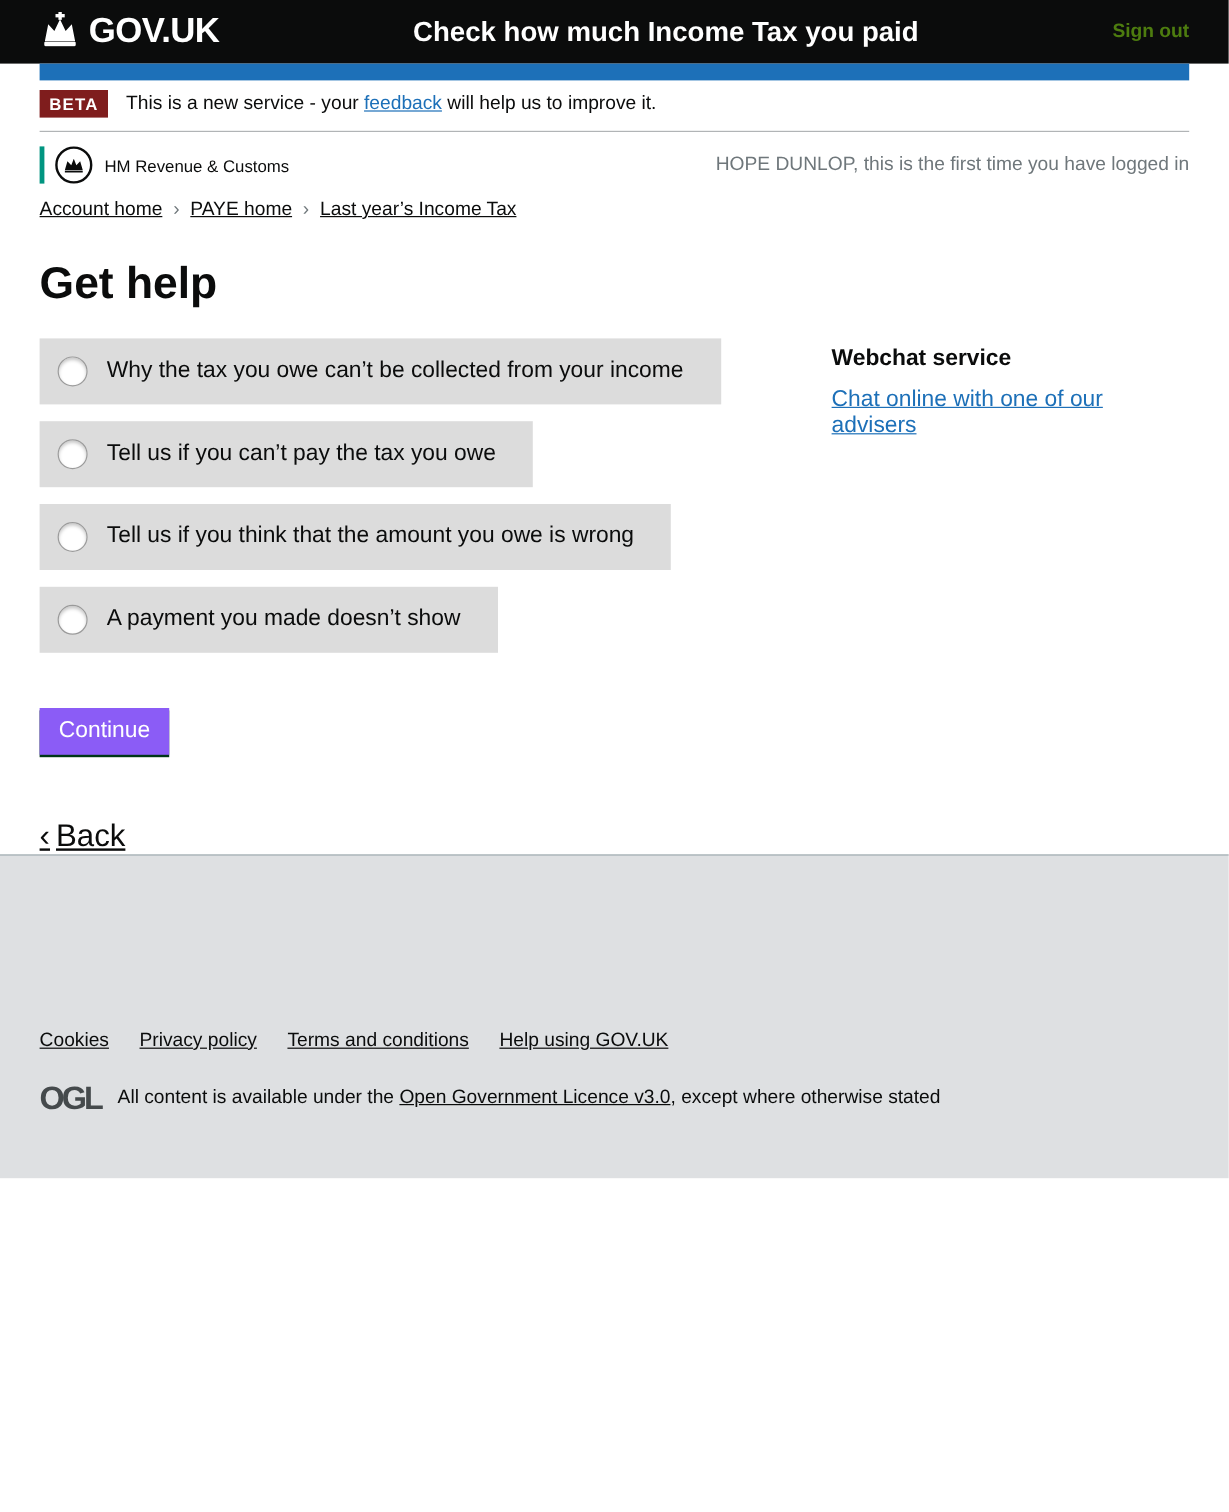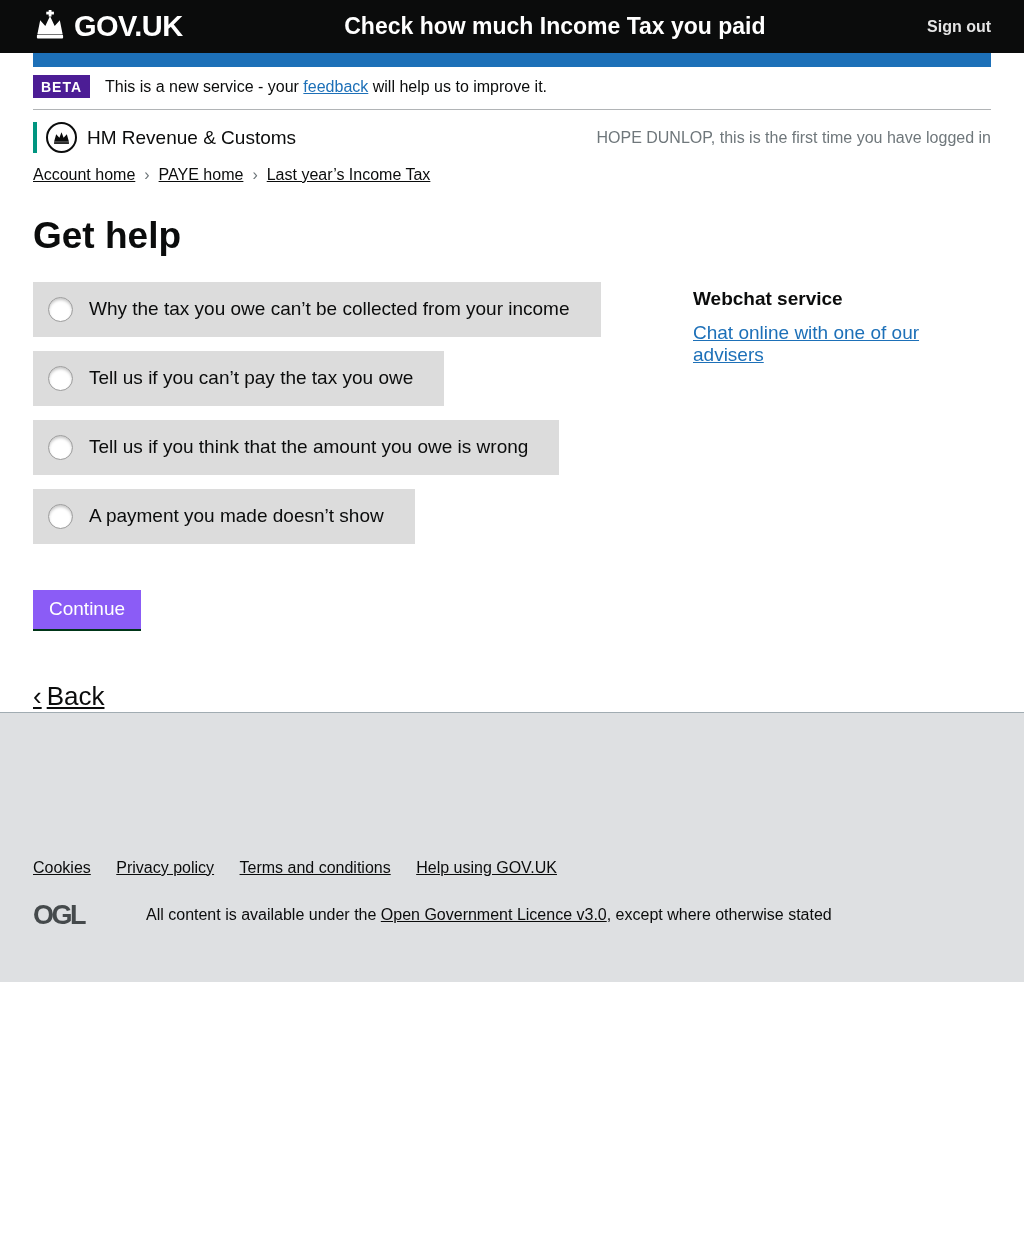--- a/index.html
+++ b/index.html
@@ -11,35 +11,35 @@
     background: #ffffff;
   }
   .container { width: 958px; margin: 0 auto; }
 
   
   .gov-header { background: #0b0c0c; height: 53px; }
   .gov-header .container { display: flex; align-items: center; height: 100%; }
   .logo { display: flex; align-items: center; gap: 7px; color: #fff; }
   .logo-text { font-size: 29px; font-weight: bold; letter-spacing: -0.5px; }
   .header-service-title { flex: 1; text-align: center; color: #fff; font-size: 23px; font-weight: bold; }
-  .signout { color: #e5e5e5; font-size: 16px; font-weight: bold; text-decoration: none; cursor: pointer; }
+  .signout { color: #4d7c0f; font-size: 16px; font-weight: bold; text-decoration: none; cursor: pointer; }
   .blue-bar { height: 14px; background: #1d70b8; }
 
   
   .phase-banner { display: flex; align-items: center; gap: 15px; padding: 8px 0 11px; border-bottom: 1px solid #b1b4b6; }
-  .beta-tag { background: #4c1d95; color: #fff; font-weight: bold; font-size: 14px; letter-spacing: 1px; padding: 4px 8px 3px; }
+  .beta-tag { background: #7f1d1d; color: #fff; font-weight: bold; font-size: 14px; letter-spacing: 1px; padding: 4px 8px 3px; }
   .phase-text { font-size: 16px; }
   .phase-text a { color: #1d70b8; cursor: pointer; }
 
   
   .org-bar { display: flex; justify-content: space-between; align-items: center; padding: 12px 0 13px; }
   .org-left { display: flex; align-items: center; border-left: 4px solid #009580; padding-left: 9px; }
   .org-logo-circle { width: 31px; height: 31px; border: 2px solid #0b0c0c; border-radius: 50%;
                      display: flex; align-items: center; justify-content: center; flex: none; }
-  .org-name { font-size: 19px; margin-left: 10px; }
+  .org-name { font-size: 14px; margin-left: 10px; }
   .org-status { font-size: 16px; color: #6f777b; }
 
   
   .breadcrumb { font-size: 16px; }
   .breadcrumb a { color: #0b0c0c; text-decoration: underline; cursor: pointer; }
   .crumb-sep { color: #6f777b; margin: 0 9px; font-size: 16px; }
 
   
   h1.page-title { font-size: 37px; font-weight: bold; margin: 33px 0 26px; line-height: 1.05; }
   .content-grid { display: flex; }
@@ -65,21 +65,21 @@
   .webchat-link { font-size: 19px; color: #1d70b8; text-decoration: underline; cursor: pointer; }
 
   .page-feedback { margin-top: 133px; padding-bottom: 150px; }
   .page-feedback a { font-size: 16px; color: #0b0c0c; text-decoration: underline; cursor: pointer; }
 
   
   .gov-footer { background: #dee0e2; border-top: 1px solid #a1acb2; height: 270px; }
   .footer-inner { display: flex; justify-content: space-between; flex-direction: column; }
   .footer-left { padding-top: 146px; }
   .footer-links a { font-size: 16px; color: #0b0c0c; text-decoration: underline; margin-right: 21px; cursor: pointer; }
-  .footer-ogl { display: flex; align-items: center; margin-top: 23px; font-size: 16px; color: #0b0c0c; gap: 48px; }
+  .footer-ogl { display: flex; align-items: center; margin-top: 23px; font-size: 16px; color: #0b0c0c; }
   .ogl-mark { font-size: 27px; font-weight: 800; letter-spacing: -2.5px; color: #454a4c; margin-right: 14px; }
   .footer-ogl a { color: #0b0c0c; cursor: pointer; }
   .footer-right { padding-top: 71px; width: 140px; text-align: right; flex: none; }
   .copyright { font-size: 16px; color: #454a4c; margin-top: 11px; white-space: nowrap; }
 </style>
 </head>
 <body>
 
 <header class="gov-header">
   <div class="container">

